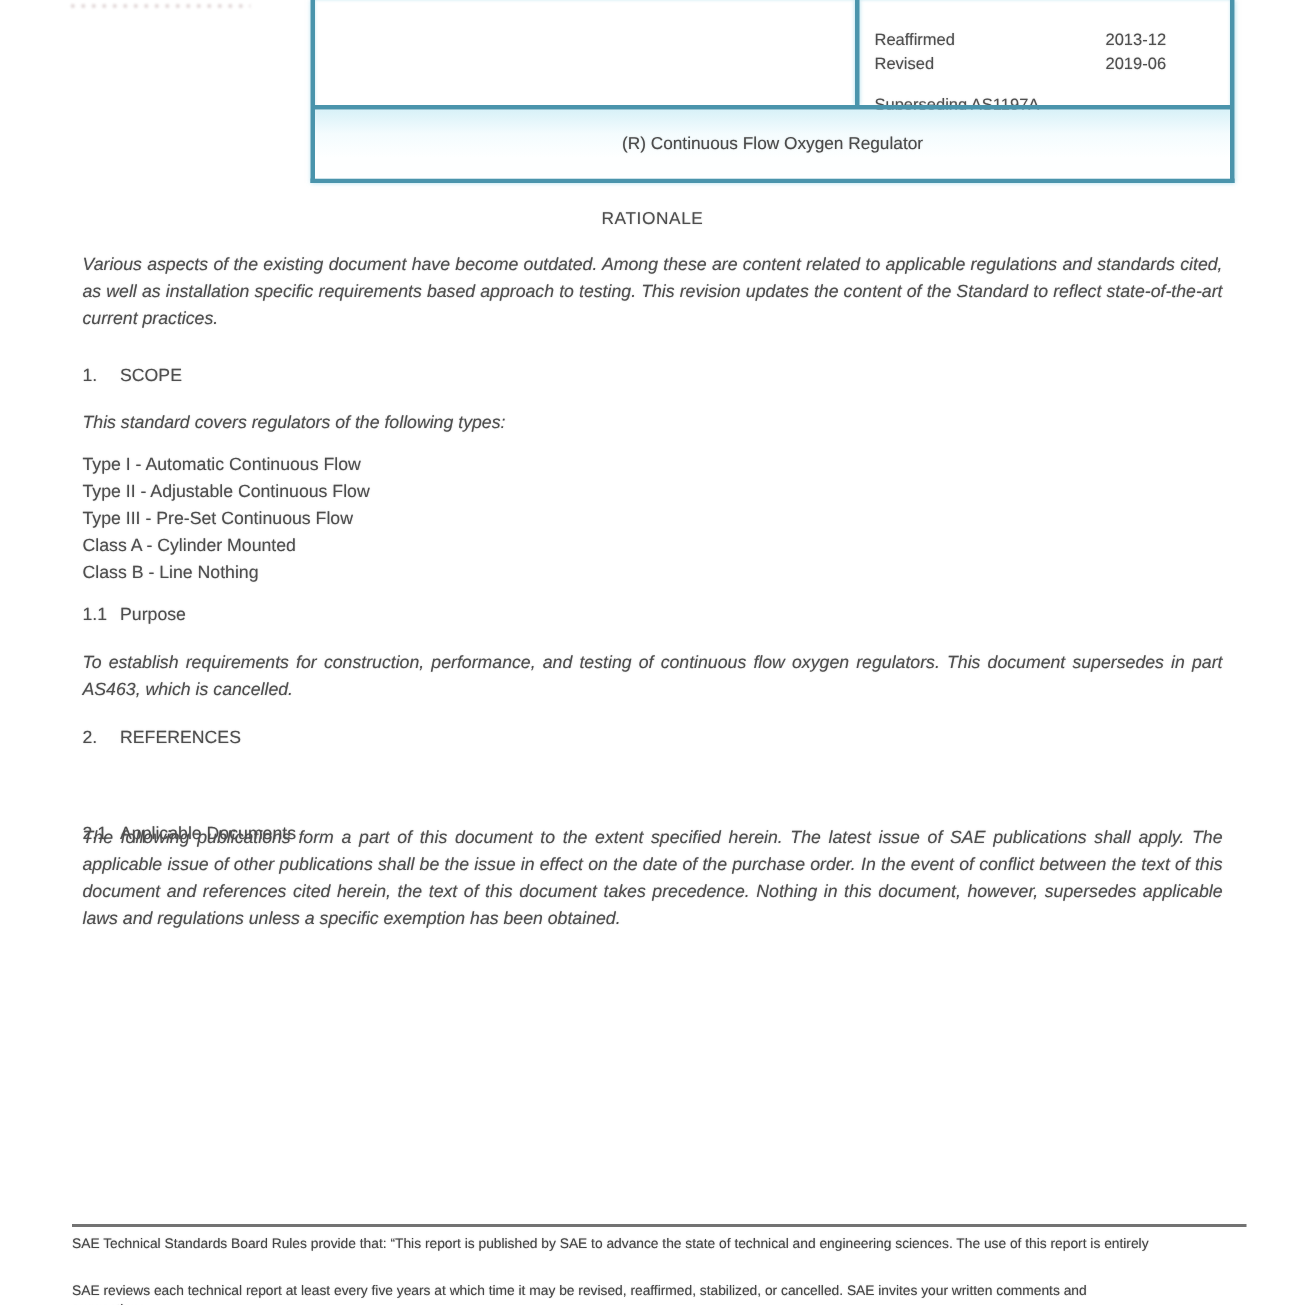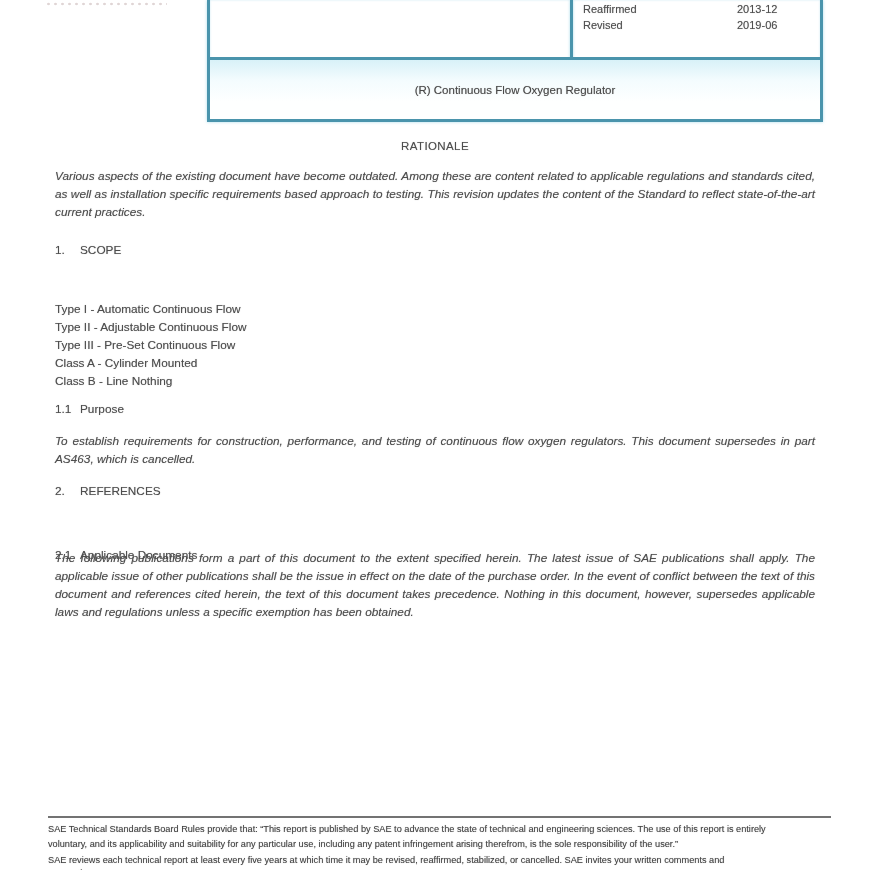--- a/index.html
+++ b/index.html
@@ -20,28 +20,28 @@
   .header-box{
     position:absolute; left:207px; top:0; width:616px; height:122px;
     border:3px solid #4a94ac; border-top:none; box-sizing:border-box;
     box-shadow:0 0 3px rgba(110,195,220,.55), inset 0 0 2px rgba(140,210,230,.5);
     background:#ffffff;
   }
   .hdr-divider{
     position:absolute; left:360px; top:0; width:3px; height:70px;
     background:#4a94ac; box-shadow:0 0 3px rgba(110,195,220,.6);
   }
-  .hdr-dates{ position:absolute; left:366px; top:2px; width:240px; padding-left:7px;
+  .hdr-dates{ position:absolute; left:366px; top:20px; width:240px; padding-left:7px;
     font-size:11px; line-height:15.5px; color:#4f4f4f;}
   .date-row{ display:flex; }
   .date-row .lbl{ width:154px; }
   .superseding{ position:absolute; left:373px; top:64px; font-size:11px; color:#4f4f4f; }
 
   .title-bar{
-    position:absolute; left:0; bottom:0; width:100%; height:62px; box-sizing:border-box;
+    position:absolute; left:0; bottom:0; width:100%; height:49px; box-sizing:border-box;
     border-top:3px solid #4a94ac;
     background:linear-gradient(180deg,#d8f1f8 0%, #f4fcfe 35%, #feffff 70%);
     display:flex; align-items:center; justify-content:center;
     font-size:11.5px; color:#4a4a4a;
   }
 
   
   .rationale-h{ position:absolute; left:55px; top:140px; width:760px; text-align:center;
     font-size:11.5px; letter-spacing:.4px;}
   .para{ position:absolute; left:55px; width:760px; font-size:11.8px; line-height:18px;
@@ -84,20 +84,21 @@
     </div>
   </div>
 
   <div class="rationale-h scan">RATIONALE</div>
   <div class="para scan" style="top:167px;">Various aspects of the existing document have become outdated. Among these are content related to applicable regulations and standards cited, as well as installation specific requirements based approach to testing. This revision updates the content of the Standard to reflect state-of-the-art current practices.</div>
 
   <div class="heading scan" style="top:243px;">
     <span class="h-num">1.</span>
     <span>SCOPE</span>
   </div>
+  <div class="para scan" style="top:272px;">This standard covers regulators of the following types:</div>
 
   <div class="list scan" style="top:300px;">
     <div>Type I - Automatic Continuous Flow</div>
     <div>Type II - Adjustable Continuous Flow</div>
     <div>Type III - Pre-Set Continuous Flow</div>
     <div>Class A - Cylinder Mounted</div>
     <div>Class B - Line Nothing</div>
   </div>
 
   <div class="heading scan" style="top:402px;">
@@ -112,17 +113,16 @@
   </div>
 
   <div class="heading scan" style="top:518px;margin-top:30px;">
     <span class="h-num">2.1</span>
     <span>Applicable Documents</span>
   </div>
   <div class="para scan" style="top:549px;">The following publications form a part of this document to the extent specified herein. The latest issue of SAE publications shall apply. The applicable issue of other publications shall be the issue in effect on the date of the purchase order. In the event of conflict between the text of this document and references cited herein, the text of this document takes precedence. Nothing in this document, however, supersedes applicable laws and regulations unless a specific exemption has been obtained.</div>
 
   <div class="footer-rule"></div>
   <div class="fline scan" style="top:822px;">SAE Technical Standards Board Rules provide that: “This report is published by SAE to advance the state of technical and engineering sciences. The use of this report is entirely</div>
-  <div class="fline scan" style="top:836.5px;">voluntary, and its applicability and suitability for any particular use, including any patent infringement arising therefrom, is the sole responsibility of the user.”</div>
   <div class="fline scan" style="top:853px;">SAE reviews each technical report at least every five years at which time it may be revised, reaffirmed, stabilized, or cancelled. SAE invites your written comments and</div>
   <div class="fline scan" style="top:866px;">suggestions.</div>
 
 </div>
 
 </body></html>

